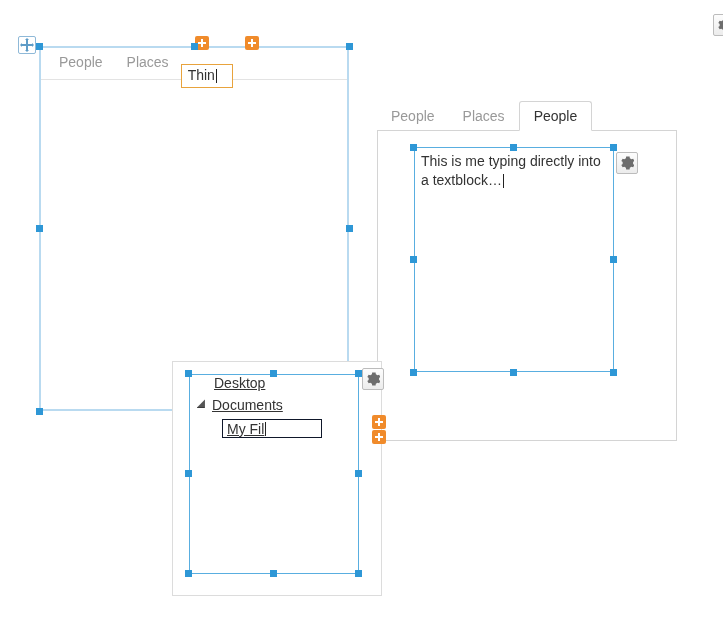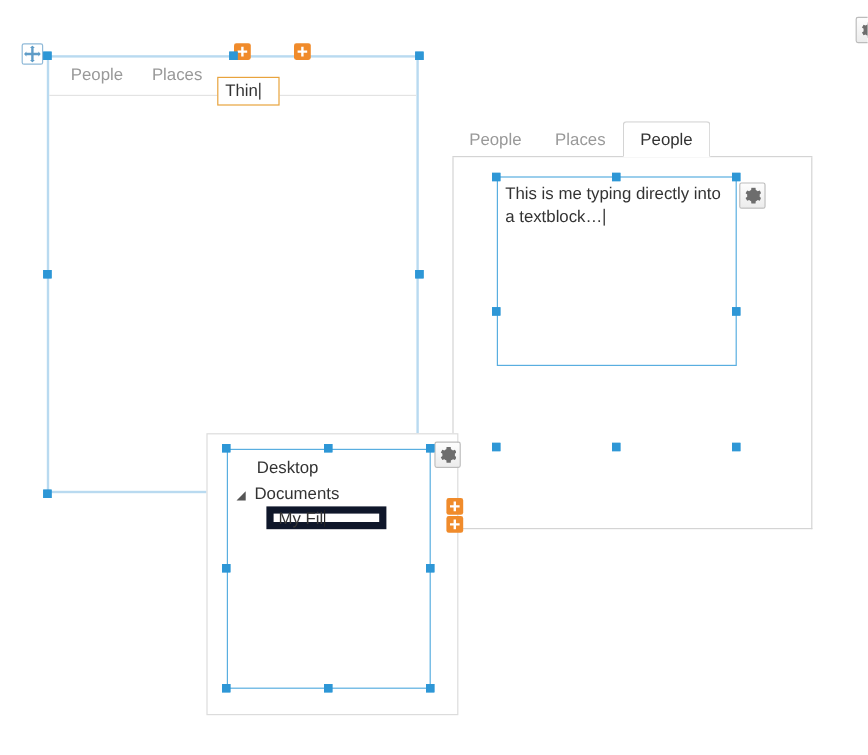--- a/index.html
+++ b/index.html
@@ -156,21 +156,21 @@
     border: 1px solid #d4d4d4;
     border-top: none;
     height: calc(100% - 30px);
     position: relative;
     padding: 12px;
   }
   .textblock2 {
     position: absolute;
     left: 36px; top: 16px;
     width: 200px;
-    height: 158px;
+    height: 225px;
     border: 1px solid #59aee0;
     background: #fff;
     padding: 4px 6px;
     font-size: 14px;
     color: #333;
     line-height: 1.35;
   }
   .gear2 { left: 616px; top: 152px; }
   
   .p2-h-tl { left: 410px; top: 144px; }
@@ -195,38 +195,39 @@
   .tree {
     position: absolute;
     left: 16px; top: 12px;
     width: 170px;
     height: 200px;
     border: 1px solid #59aee0;
     background: #fff;
   }
   .tree-row {
     display: flex;
-    align-items: flex-end;
+    align-items: flex-start;
     height: 22px;
     font-size: 14px;
     color: #333;
+    text-decoration: underline;
   }
   .tree-indent0 { padding-left: 24px; }
   .tree-indent2 { padding-left: 32px; }
   .expander {
     width: 10px;
     text-align: center;
     color: #555;
     margin-left: 6px;
     margin-right: 6px;
     font-size: 10px;
     cursor: pointer;
   }
   .tree-edit {
-    border: 6px solid #0f172a;
+    border: 1px solid #0f172a;
     padding: 1px 4px;
     height: 19px;
     min-width: 100px;
     display: inline-flex;
     align-items: center;
   }
   .gear3 { left: 362px; top: 368px; }
   .badge-b3 { left: 372px; top: 415px; }
   .badge-b4 { left: 372px; top: 430px; }
 

